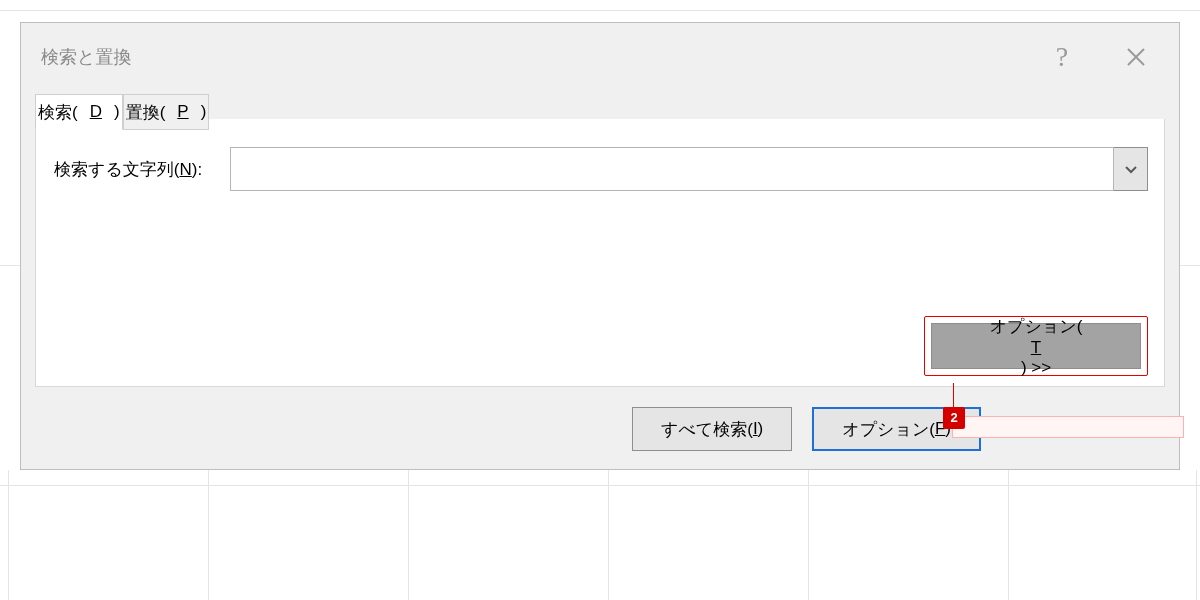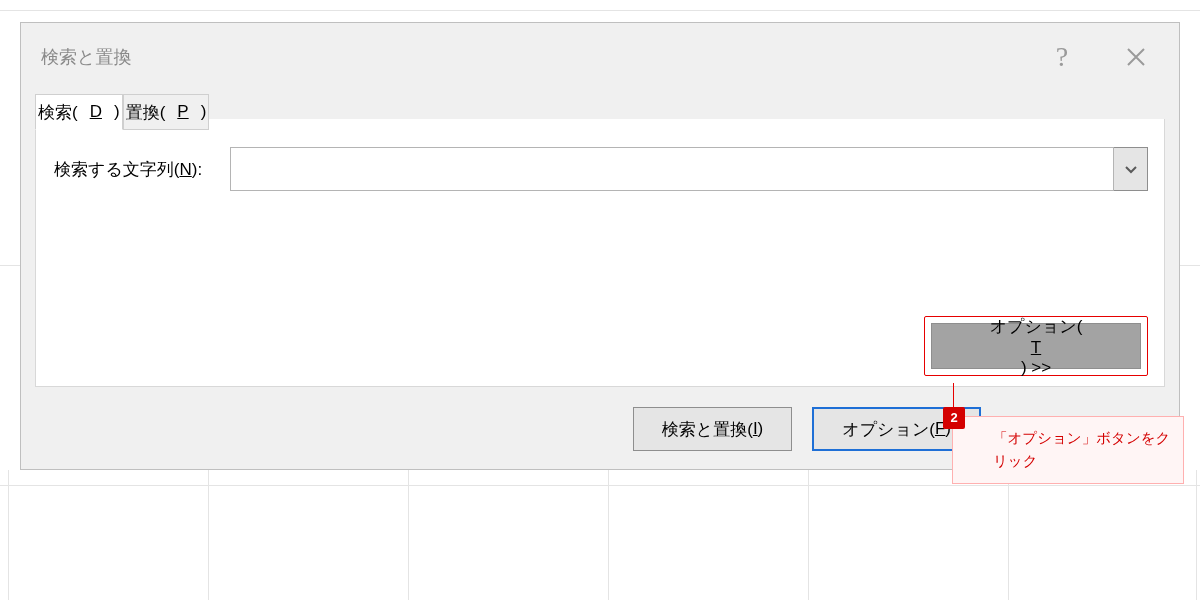--- a/index.html
+++ b/index.html
@@ -273,34 +273,33 @@
     </div>
     <div class="tab">
       <span>置換(</span>
         <span class="u">P</span>
         <span>)</span>
     </div>
   </div>
 
   <div class="button-row">
     <div class="std-btn">
-      <span>検索と置換(</span>
+      <span>すべて検索(</span>
         <span class="u">I</span>
         <span>)</span>
     </div>
     <div class="std-btn btn-primary">
       <span>オプション(</span>
         <span class="u">F</span>
         <span>)</span>
     </div>
     <div class="std-btn btn-cancel" style="visibility:hidden">
       <span>閉じる</span>
     </div>
   </div>
 
   <div class="leader" style="left: 932px; top: 360px; height: 36px;"></div>
 
 </div>
 
 <div class="callout" style="left: 952px; top: 416px; width: 232px;">
   <div class="badge">2</div>
-  <span>「オプション」ボタンをクリック</span>
 </div>
 
 </body></html>

